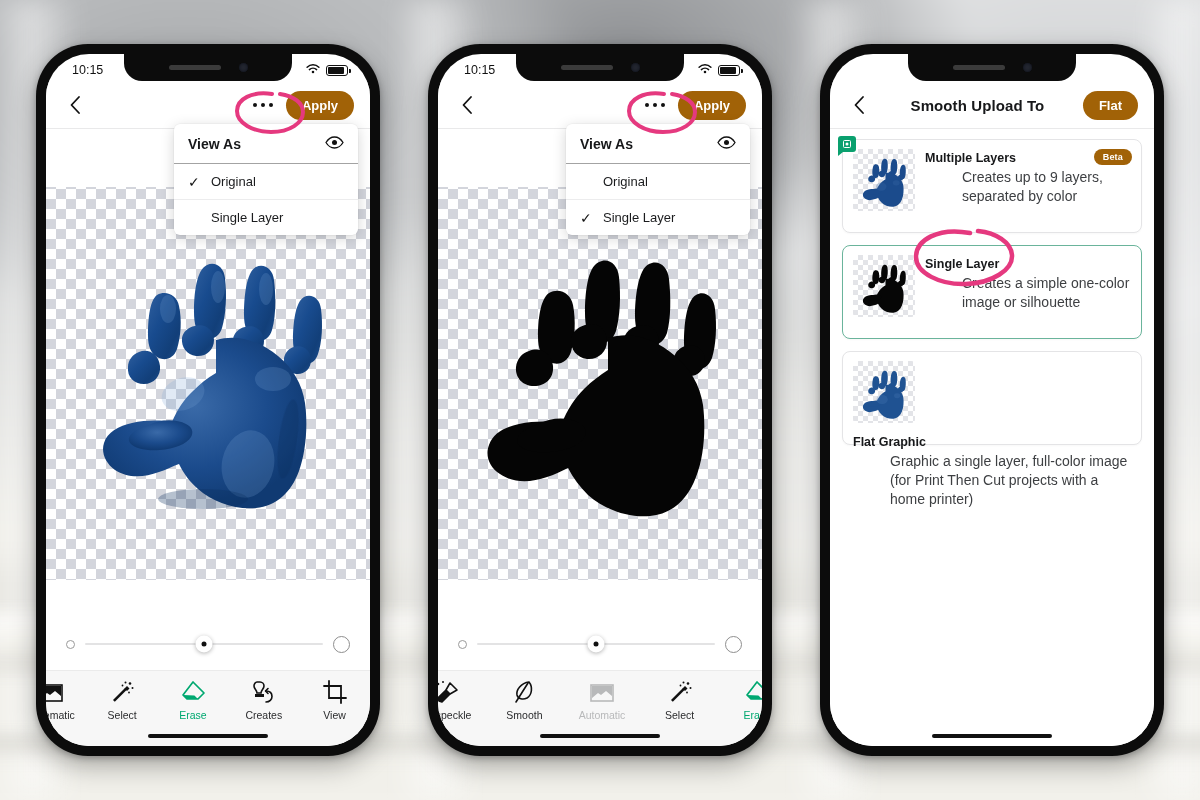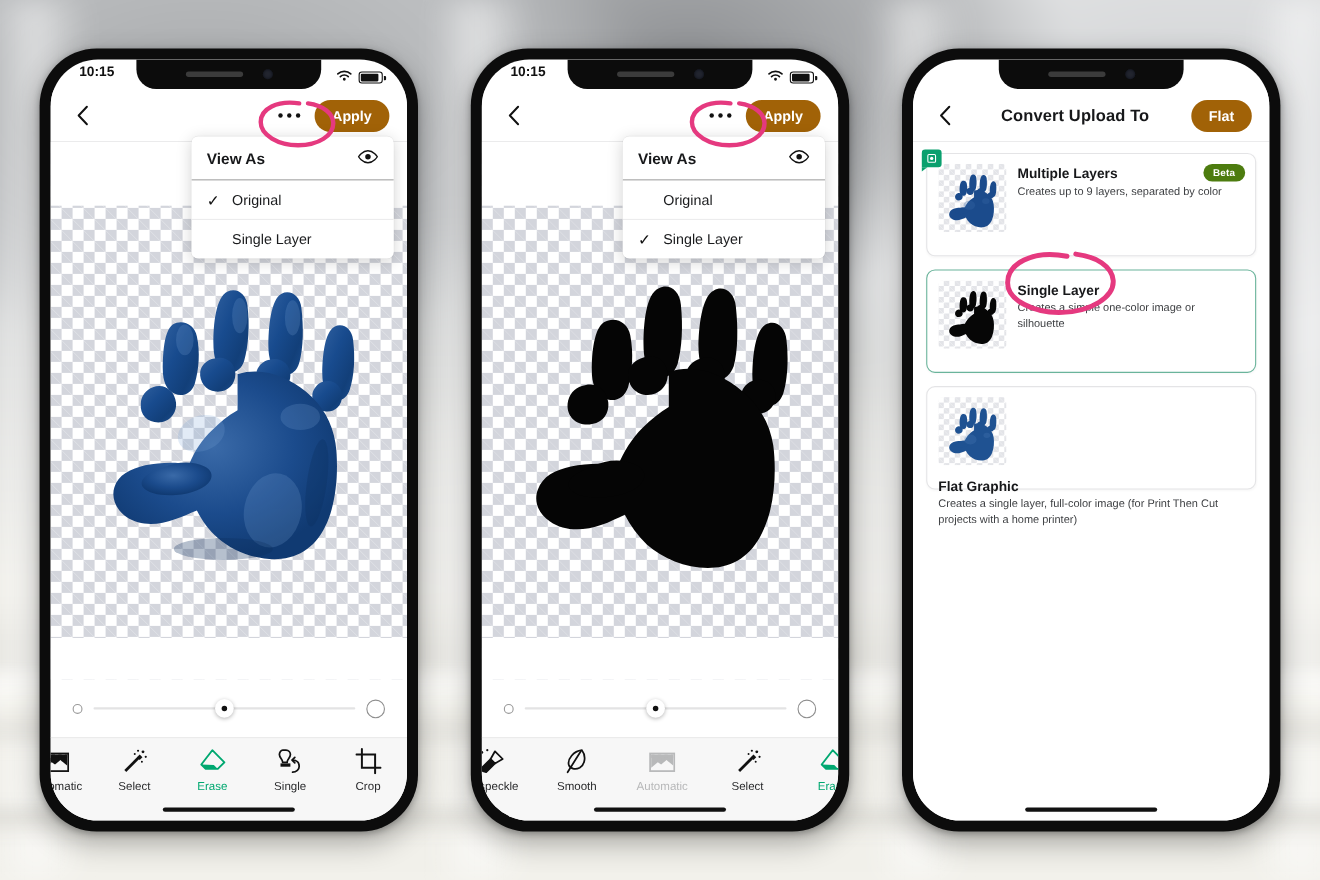--- a/index.html
+++ b/index.html
@@ -63,23 +63,23 @@
     width:168px;height:27px;background:#0c0c0c;
     border-bottom-left-radius:18px;border-bottom-right-radius:18px;
     z-index:40;display:flex;align-items:center;justify-content:center;gap:18px;
   }
   .speaker{width:52px;height:5px;border-radius:3px;background:#3b3b3b;}
   .camera{width:9px;height:9px;border-radius:50%;background:#232630;box-shadow:inset 0 0 3px #0a0d16;}
 
   
   .statusbar{
     position:absolute;top:0;left:0;right:0;height:28px;z-index:35;
-    display:flex;justify-content:space-between;
+    display:flex;align-items:center;justify-content:space-between;
     padding:4px 22px 0 26px;box-sizing:border-box;
-    font-size:12.5px;font-weight:bold;color:#111;
+    font-size:12.5px;font-weight:normal;color:#111;
   }
   .sb-right{display:flex;align-items:center;gap:5px;}
   .wifi{display:inline-block;}
   .batt{
     width:22px;height:11px;border:1.4px solid #111;border-radius:3px;position:relative;
     box-sizing:border-box;padding:1px;
   }
   .batt::after{content:"";position:absolute;right:-3.5px;top:3px;width:2px;height:4px;background:#111;border-radius:0 1px 1px 0;}
   .batt i{display:block;height:100%;background:#111;border-radius:1px;}
 
@@ -187,23 +187,23 @@
     width:62px;height:62px;flex:0 0 auto;border-radius:4px;overflow:hidden;position:relative;
     background-color:#fff;
     background-image:
       linear-gradient(45deg,#e3e4e8 25%,transparent 25%,transparent 75%,#e3e4e8 75%),
       linear-gradient(45deg,#e3e4e8 25%,transparent 25%,transparent 75%,#e3e4e8 75%);
     background-size:10px 10px;background-position:0 0,5px 5px;
   }
   .thumb svg{position:absolute;inset:0;width:100%;height:100%;}
   .opt-body{flex:1;min-width:0;padding-top:2px;}
   .opt-title{font-size:12.5px;font-weight:bold;color:#17181a;margin-bottom:3px;}
-  .opt-desc{font-size:10px;color:#3d3f42;line-height:1.35;}
+  .opt-desc{font-size:14px;color:#3d3f42;line-height:1.35;margin-left:37px;}
   .beta{
-    position:absolute;right:9px;top:9px;background:#4d7c0f;color:#fff;
+    position:absolute;right:9px;top:9px;background:#a16207;color:#fff;
     font-size:9px;font-weight:bold;padding:3px 9px;border-radius:9px;letter-spacing:.2px;
   }
   .tagbadge{
     position:absolute;left:-5px;top:-4px;width:18px;height:16px;background:#0aa06e;
     border-radius:3px 3px 3px 0;display:flex;align-items:center;justify-content:center;z-index:3;
   }
   .tagbadge::after{content:"";position:absolute;left:0;bottom:-4px;border-left:5px solid #0aa06e;border-bottom:4px solid transparent;}
 
   
   .annot{position:absolute;z-index:60;pointer-events:none;}
@@ -383,30 +383,30 @@
       </div>
       <div class="tool">
         <span class="ic">
           <svg width="26" height="24" viewBox="0 0 26 24">
               <path d="M9 2c2.5 0 4 2 4 4 0 3-3 4-3 7h-4c0-3-3-4-3-7 0-2 1.5-4 3-4z" stroke="#111" stroke-width="1.6" fill="none"></path>
               <rect x="4" y="14" width="9" height="3" fill="#111"></rect>
               <path d="M15 11c4 0 6 2.5 6 5.5S18.5 22 15 22" stroke="#111" stroke-width="1.6" fill="none" stroke-linecap="round"></path>
               <path d="M17 8.5 14.5 11 17 13.5" stroke="#111" stroke-width="1.6" fill="none" stroke-linecap="round" stroke-linejoin="round"></path>
             </svg>
         </span>
-        <span class="lbl">Single</span>
+        <span class="lbl">Creates</span>
       </div>
       <div class="tool">
         <span class="ic">
           <svg width="24" height="24" viewBox="0 0 24 24">
               <path d="M6 1v17h17" stroke="#111" stroke-width="1.8" fill="none" stroke-linecap="round"></path>
               <path d="M1 6h17v17" stroke="#111" stroke-width="1.8" fill="none" stroke-linecap="round"></path>
             </svg>
         </span>
-        <span class="lbl">Crop</span>
+        <span class="lbl">View</span>
       </div>
     </div>
 
     <div class="homebar"></div>
   </div>
 
   <svg class="annot" style="left:196px;top:44px;width:76px;height:50px;" viewBox="0 0 76 50">
     <path d="M40 6C20 3 5 11 5 23c0 12 16 21 34 21 19 0 32-9 32-20 0-9-9-16-23-18" stroke="#e5397f" stroke-width="4" fill="none" stroke-linecap="round"></path>
   </svg>
 </div>
@@ -587,21 +587,21 @@
       <div class="camera"></div>
     </div>
 
 
     <div class="navbar">
       <div class="back-chev">
         <svg width="12" height="20" viewBox="0 0 12 20">
             <path d="M10 2 2.5 10 10 18" stroke="#111" stroke-width="1.8" fill="none" stroke-linecap="round" stroke-linejoin="round"></path>
           </svg>
       </div>
-      <div class="nav-title">Convert Upload To</div>
+      <div class="nav-title">Smooth Upload To</div>
       <button class="pill-btn">Flat</button>
     </div>
     <div class="navdiv"></div>
 
     <div class="convert-list">
 
       <div class="opt-card" style="height:74px;">
         <div class="tagbadge">
           <svg width="10" height="10" viewBox="0 0 10 10">
               <rect x="1.5" y="1.5" width="7" height="7" rx="1" stroke="#fff" stroke-width="1" fill="none"></rect>
@@ -674,21 +674,21 @@
               <path d="M74 215c13-7 29-7 40-1 6 3 9 9 5 15-5 8-19 13-34 14-14 1-27-1-32-8-4-7 3-14 21-20z"></path>
             </g>
             <g opacity=".28" fill="#4b7cb8">
               <ellipse cx="125" cy="205" rx="30" ry="24"></ellipse>
               <ellipse cx="205" cy="185" rx="16" ry="13"></ellipse>
             </g>
           </svg>
         </div>
         <div class="opt-body">
           <div class="opt-title">Flat Graphic</div>
-          <div class="opt-desc">Creates a single layer, full-color image (for Print Then Cut projects with a home printer)</div>
+          <div class="opt-desc">Graphic a single layer, full-color image (for Print Then Cut projects with a home printer)</div>
         </div>
       </div>
 
     </div>
 
     <div class="homebar"></div>
   </div>
 
   <svg class="annot" style="left:88px;top:182px;width:112px;height:64px;" viewBox="0 0 112 64">
     <path d="M62 7C30 1 8 14 8 31c0 16 24 28 50 27 26-1 47-14 46-29C103 16 88 7 70 5" stroke="#e5397f" stroke-width="4.5" fill="none" stroke-linecap="round"></path>

